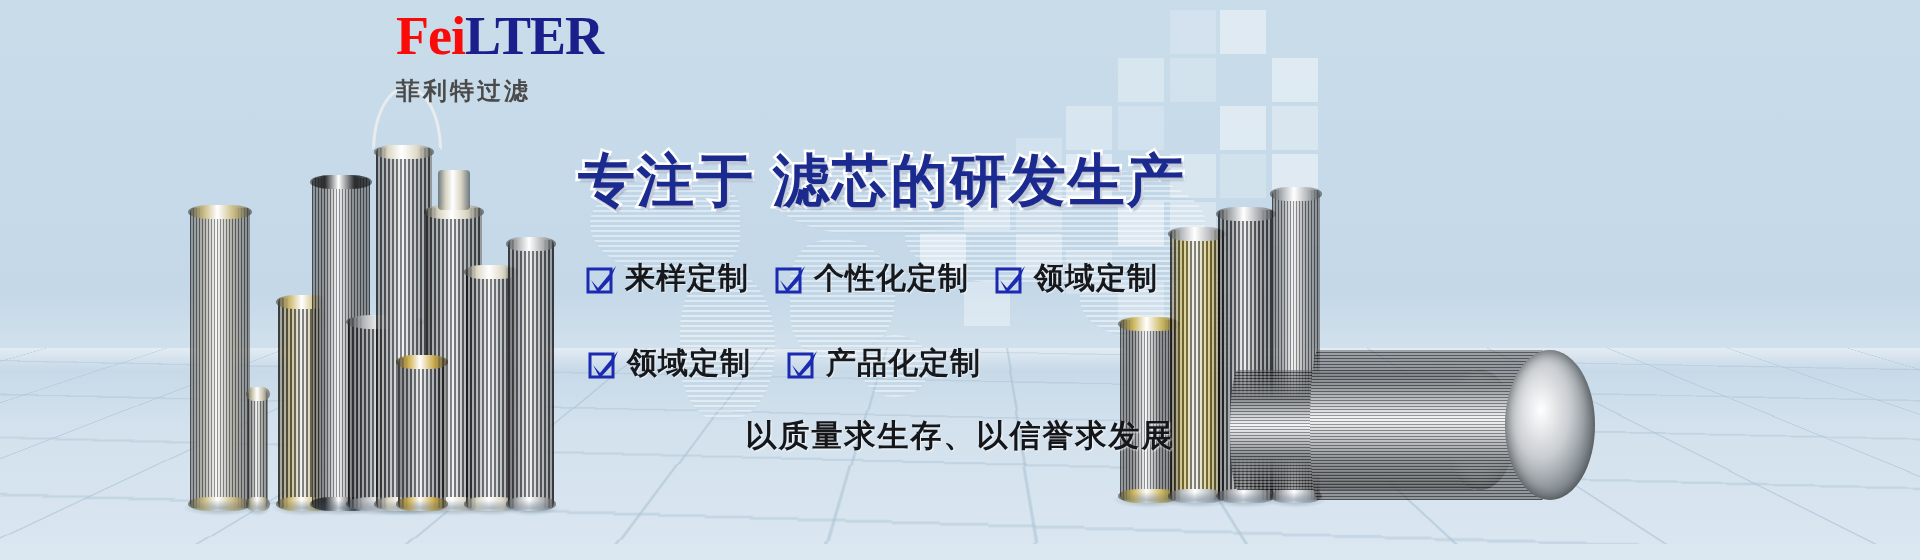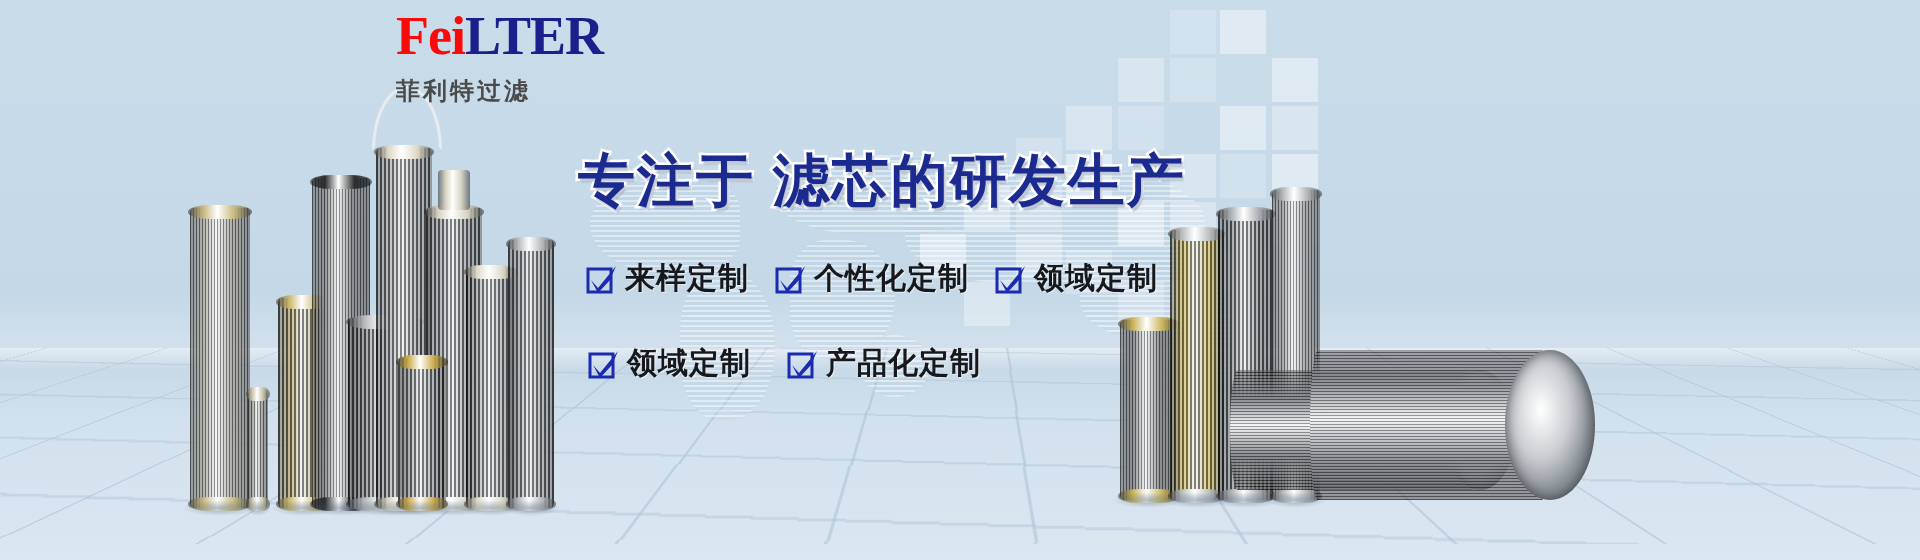--- a/index.html
+++ b/index.html
@@ -405,14 +405,15 @@
           <svg viewBox="0 0 30 30">
               <rect x="2" y="5" width="23" height="23" fill="none" stroke="#1b2ab0" stroke-width="3"></rect>
               <path d="M5 16 L12 24 L30 2 L24 16 L12 29 Z" fill="#1b2ab0"></path>
             </svg>
         </span>
         <span class="feat-label">产品化定制</span>
       </div>
     </div>
   </div>
 
+  <div class="tagline">以质量求生存、以信誉求发展</div>
 
 </div>
 
 </body></html>

